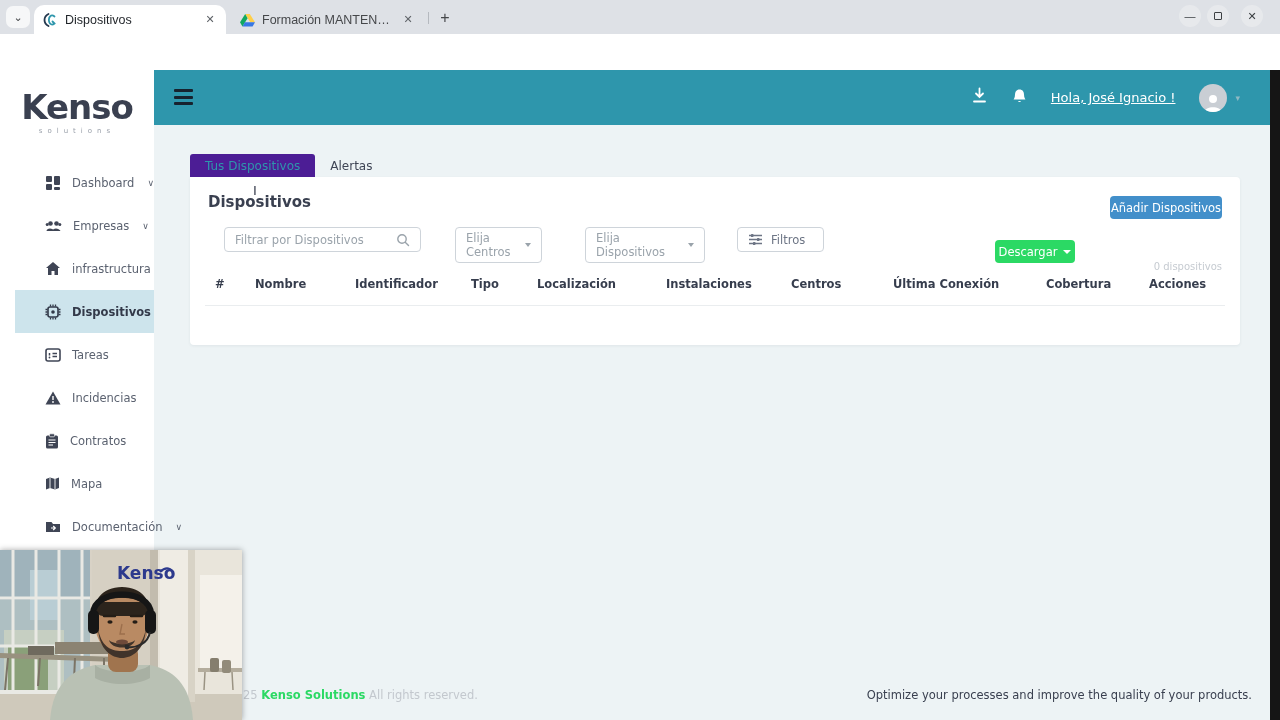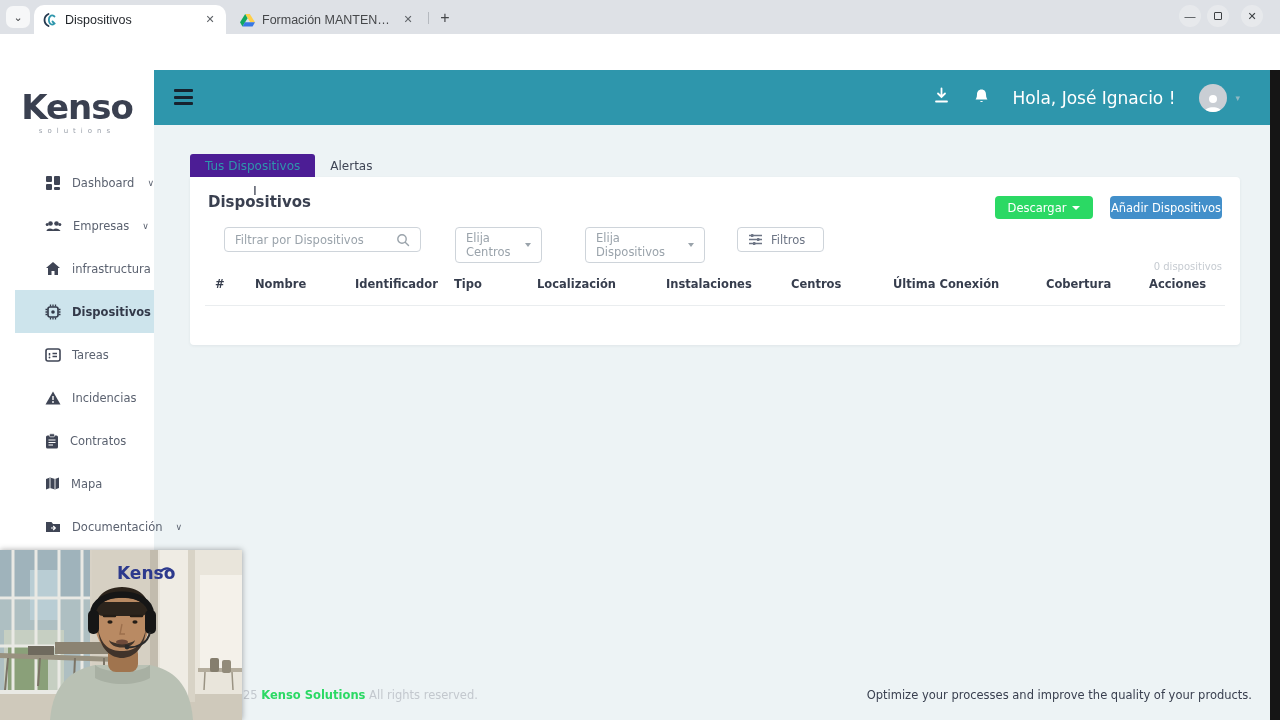--- a/index.html
+++ b/index.html
@@ -46,35 +46,35 @@
   .nav { margin-top:26px;padding-left:15px; }
   .nav-item { position:relative; height:43px; display:flex; align-items:center; padding-left:30px; gap:11px; font-size:11.5px; color:#5b6270; cursor:pointer; }
   .nav-item svg { flex:0 0 auto; }
   .nav-item.active { background:#cde4ec; color:#323949; font-weight:bold; }
   .nav-caret { font-size:9px; color:#5b6270; margin-left:2px; }
 
   .appheader { position:absolute; left:154px; top:70px; width:1116px; height:55px; background:#2e96ac; }
   .hamburger { position:absolute; left:20px; top:19px; width:19px; height:16px; display:flex; flex-direction:column; justify-content:space-between; }
   .hamburger span { display:block; height:3px; background:#17222e; border-radius:1px; }
   .hdr-right { position:absolute; right:30px; top:0; height:55px; display:flex; align-items:center; gap:24px; }
-  .greeting { color:#ffffff; font-size:17px; }
+  .greeting { color:#ffffff; font-size:13px;text-decoration:underline; }
   .hdr-avatar { width:28px; height:28px; border-radius:14px; background:#c9ced4; display:flex; align-items:flex-end; justify-content:center; overflow:hidden; }
   .hdr-caret { color:#8fb9c3; font-size:9px; margin-left:-16px; }
 
   .content { position:absolute; left:154px; top:125px; width:1116px; height:595px; background:#edf3f5; }
 
   .tabs-row { position:absolute; left:36px; top:29px; display:flex; font-size:12px; }
   .ptab { padding:5px 15px 6px; cursor:pointer; }
   .ptab.active { background:#4c1d95; color:#2e96ac; border-radius:3px 3px 0 0; }
   .ptab.inactive { color:#3f4555; }
 
   .card { position:absolute; left:36px; top:52px; width:1050px; height:168px; background:#ffffff; border-radius:0 4px 4px 4px; box-shadow:0 1px 3px rgba(60,80,90,.08); }
   .card-head { position:absolute; left:18px; top:16px; font-size:15px; font-weight:bold; color:#3a4050; }
   .btn { position:absolute; top:19px; height:23px; border:none; border-radius:4px; color:#fff; font-size:11.5px; display:flex; align-items:center; justify-content:center; gap:6px; cursor:pointer; font-family:inherit; }
-  .btn-green { left:805px; width:98px; background:#2bd964; }
+  .btn-green { left:805px; width:80px; background:#2bd964;margin-top:44px; }
   .btn-blue { left:920px; width:112px; background:#428fca; }
   .btn-caret { width:0; height:0; border-left:4px solid transparent; border-right:4px solid transparent; border-top:4px solid #fff; }
 
   .filter-row { position:absolute; left:34px; top:50px; height:25px; }
   .f-input { position:absolute; left:0; top:0; width:197px; height:25px; border:1px solid #ced4da; border-radius:4px; font-size:11.5px; padding:0 26px 0 10px; color:#4a505c; font-family:inherit; background:#fff; }
   .f-input::placeholder { color:#9aa3ab; }
   .f-search { position:absolute; left:172px; top:5px; }
   .f-select { position:absolute; top:0; height:36px; border:1px solid #ced4da; border-radius:4px; background:#fff; display:flex; align-items:center; gap:7px; padding:0 10px; font-size:11.5px; color:#9aa3ab; cursor:pointer; }
   .sel-centros { left:231px; width:87px; }
   .sel-inst { left:361px; width:120px; }
@@ -372,21 +372,21 @@
           <span>Filtros</span>
         </div>
       </div>
 
       <div class="count">0 dispositivos</div>
 
       <div class="thead">
         <span class="th" style="left:25px;">#</span>
         <span class="th" style="left:65px;">Nombre</span>
         <span class="th" style="left:165px;">Identificador</span>
-        <span class="th" style="left:264px;">Tipo</span>
+        <span class="th" style="left:281px;">Tipo</span>
         <span class="th" style="left:347px;">Localización</span>
         <span class="th" style="left:476px;">Instalaciones</span>
         <span class="th" style="left:601px;">Centros</span>
         <span class="th" style="left:703px;">Última Conexión</span>
         <span class="th" style="left:856px;">Cobertura</span>
         <span class="th" style="left:959px;">Acciones</span>
       </div>
       <div class="thead-line"></div>
     </div>
   </div>

